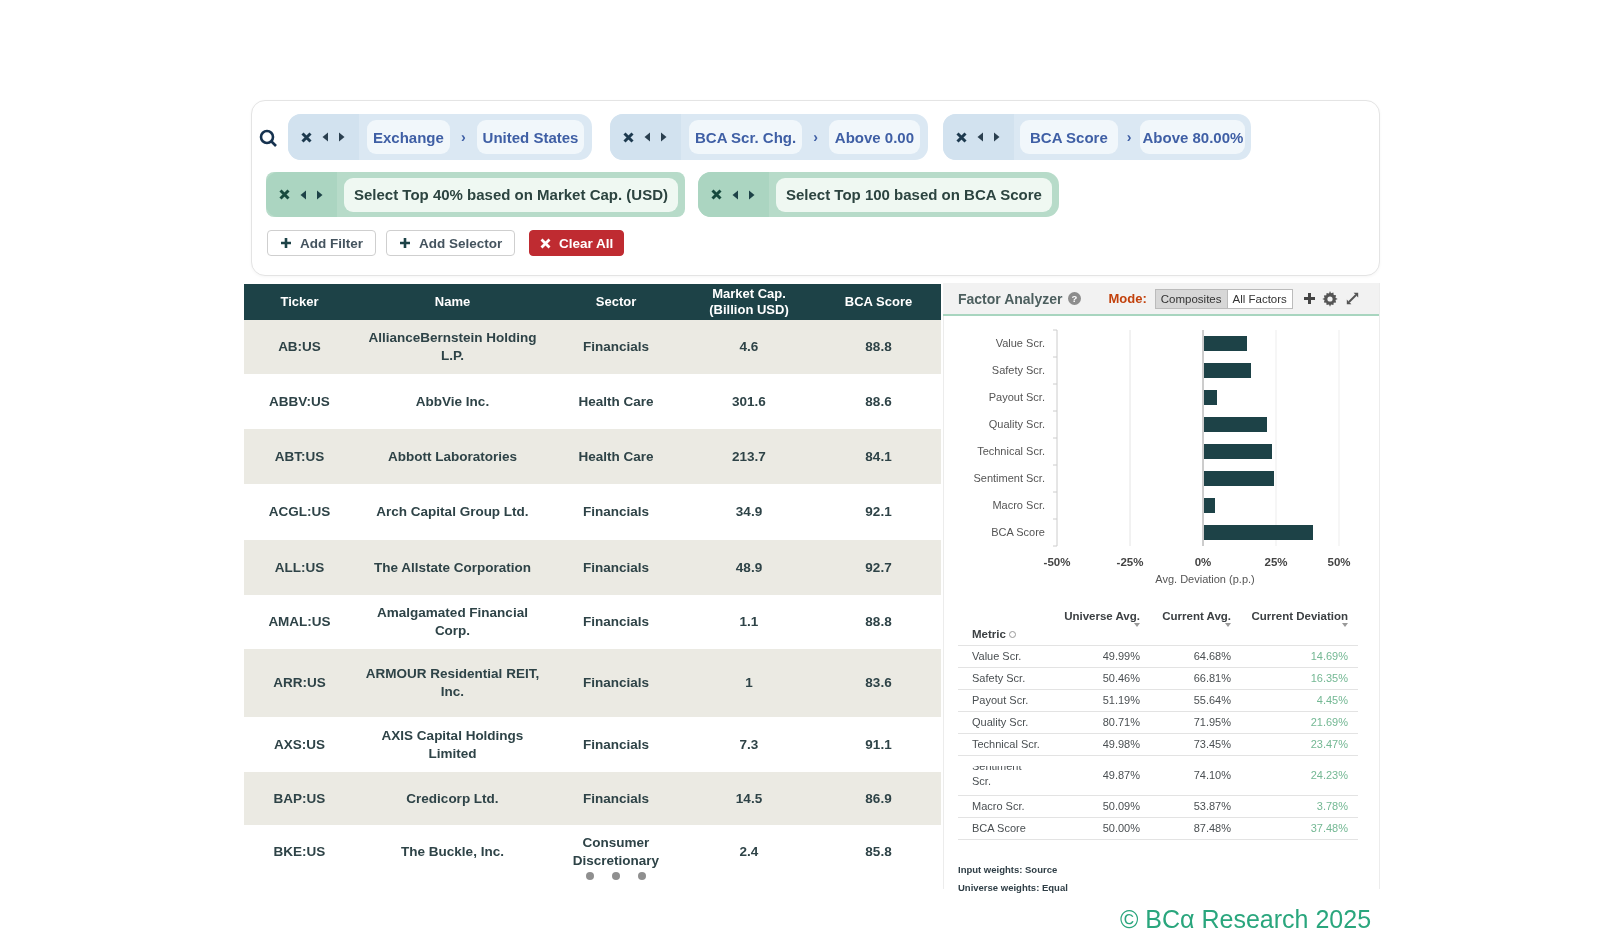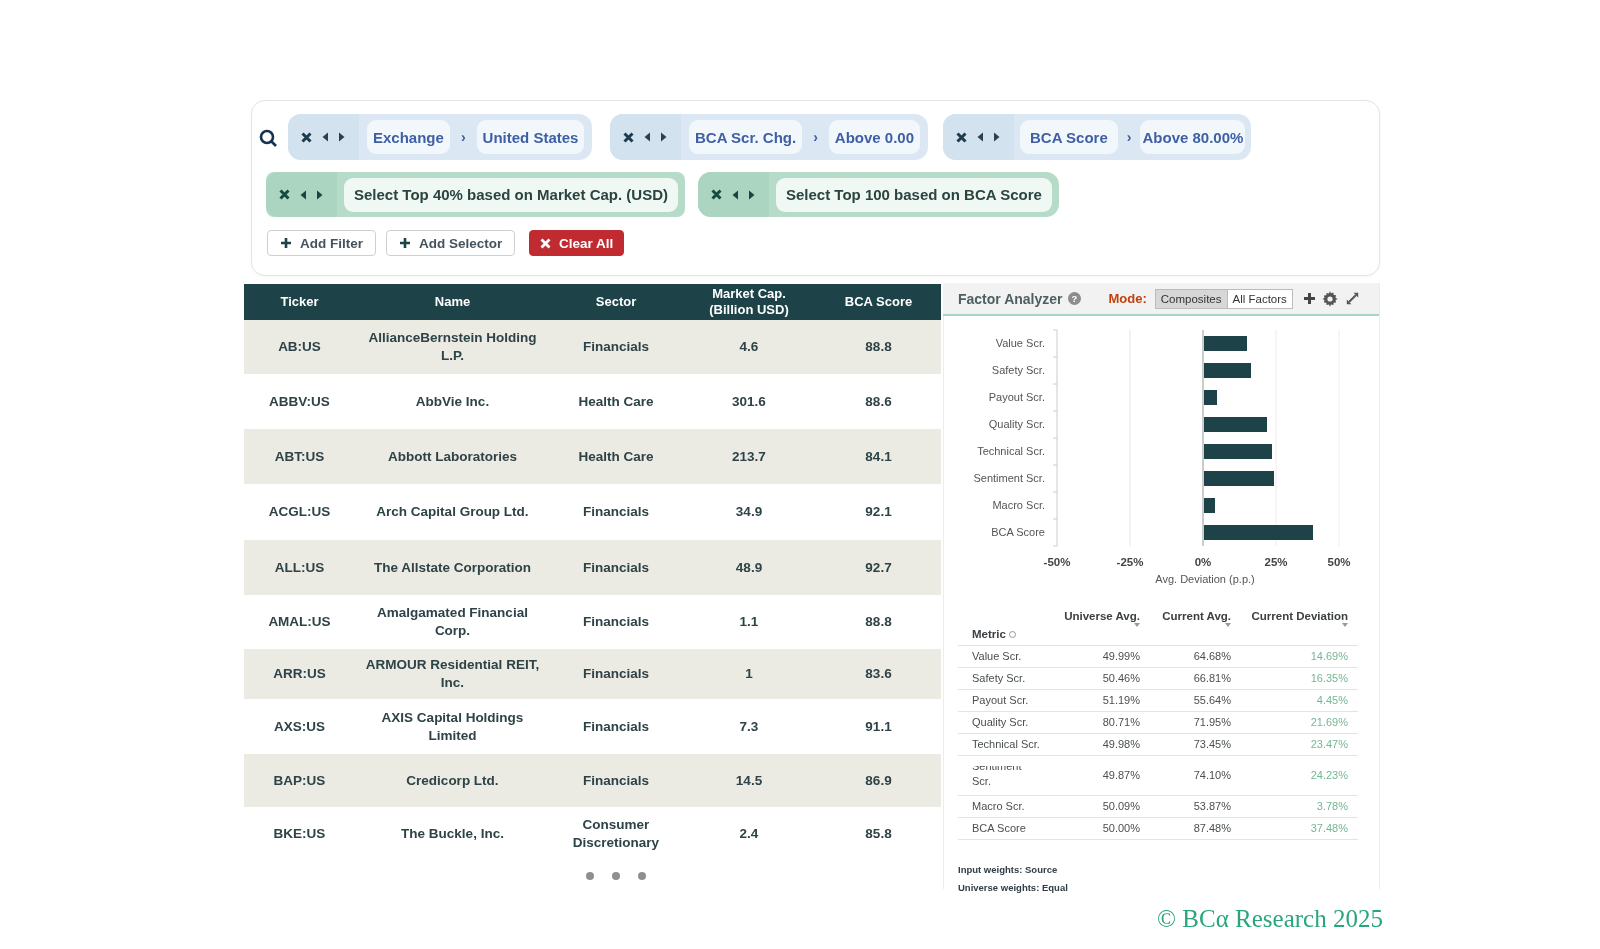--- a/index.html
+++ b/index.html
@@ -47,22 +47,22 @@
 
 #mt { position:absolute; left:958px; top:600px; width:400px; border-collapse:collapse; table-layout:fixed; }
 #mt th { font-size:11.5px; font-weight:700; color:#3c4043; vertical-align:bottom; padding-bottom:5px; white-space:nowrap; height:45px; }
 #mt th.vt { vertical-align:top; padding-top:10px; padding-bottom:0; }
 #mt td { font-size:11px; color:#4a4f52; height:22px; vertical-align:middle; border-top:1px solid #e3e3e3; }
 #mt .r { text-align:right; }
 #mt td.dev { color:#74b894; padding-right:10px; }
 #mt tr.last td { border-bottom:1px solid #e3e3e3; }
 .weights { position:absolute; left:958px; top:861px; font-size:9.5px; font-weight:700; color:#2f3e46; line-height:18px; }
 
-#logo { position:absolute; left:1120px; top:905px; width:300px; white-space:nowrap; text-align:center;
-  font-family:Liberation Serif, serif; font-size:25px; color:#2aa67d; }
+#logo { position:absolute; left:1120px; top:905px; width:300px; white-space:nowrap; text-align:left;
+  font-family:Liberation Sans, sans-serif; font-size:25px; color:#2aa67d; }
 </style>
 </head>
 <body>
 
 <div id="fbox"></div>
 
 <svg class="abs" style="left:258px;top:128px;" width="22" height="22" viewBox="0 0 22 22">
   <circle cx="9" cy="9" r="6" fill="none" stroke="#16324f" stroke-width="2.6"></circle>
   <line x1="13.5" y1="13.5" x2="18" y2="18" stroke="#16324f" stroke-width="2.6"></line>
 </svg>
@@ -219,21 +219,21 @@
       </tr>
   <tr style="height:54px">
         <td>AMAL:US</td>
         <td>
           <div style="width:160px;margin:0 auto;">Amalgamated Financial Corp.</div>
         </td>
         <td>Financials</td>
         <td>1.1</td>
         <td>88.8</td>
       </tr>
-  <tr class="g" style="height:50px">
+  <tr class="g" style="height:68px">
         <td>ARR:US</td>
         <td>
           <div style="width:180px;margin:0 auto;">ARMOUR Residential REIT, Inc.</div>
         </td>
         <td>Financials</td>
         <td>1</td>
         <td>83.6</td>
       </tr>
   <tr style="height:55px">
         <td>AXS:US</td>

